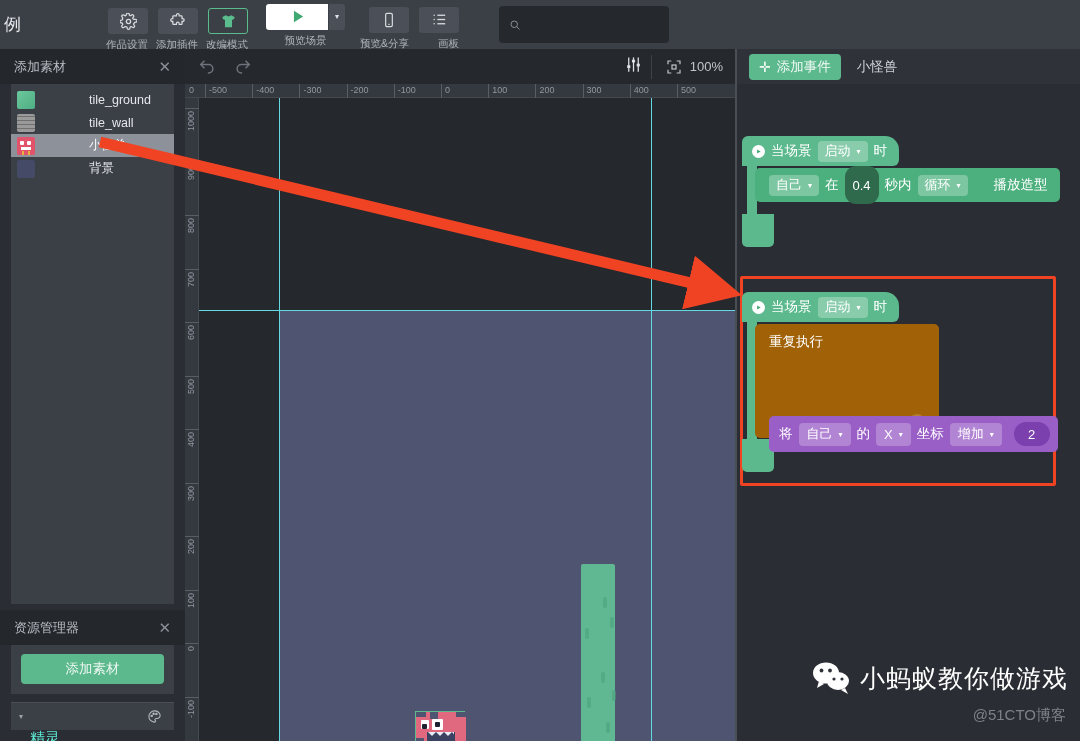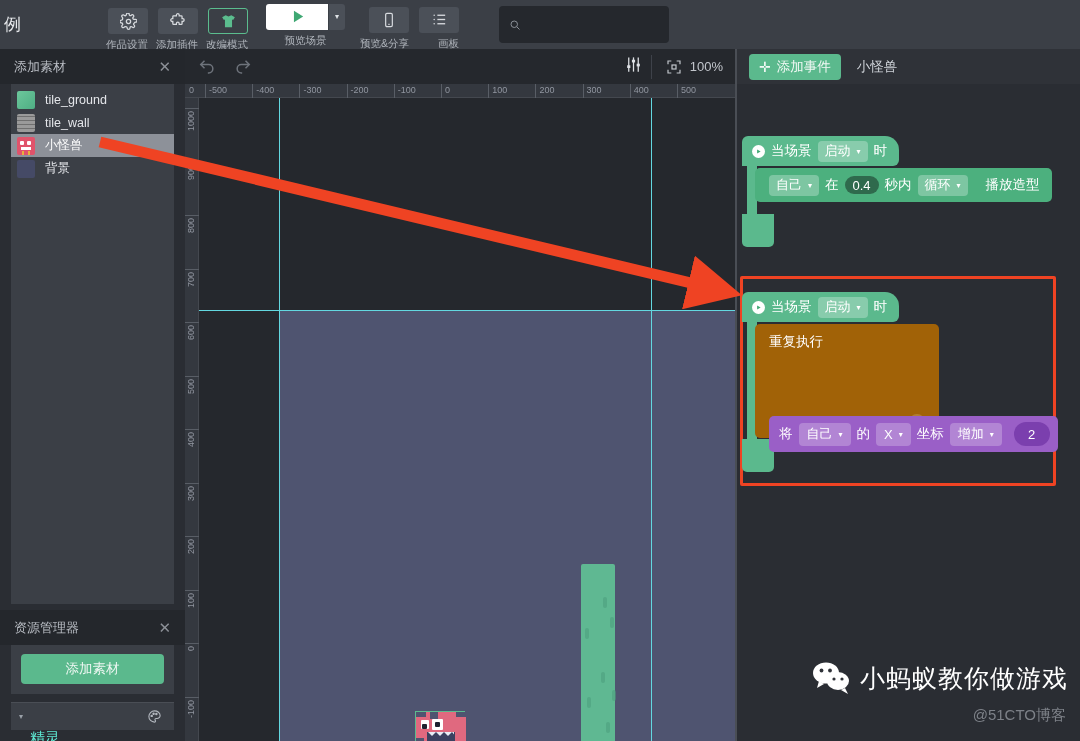--- a/index.html
+++ b/index.html
@@ -61,21 +61,21 @@
   }
   .panel-head {
     height: 35px; background: #24272c; display: flex; align-items: center;
     justify-content: space-between; padding: 0 14px;
   }
   .panel-title { color: #b9bdc4; font-size: 13px; }
   .panel-x { color: #8c9097; font-size: 15px; cursor: pointer; line-height: 1; }
 
   .layer-box { background: #3b3f46; margin: 0 11px; height: 520px; padding-top: 4px; }
   .layer-item {
-    height: 23px; display: flex; align-items: center; padding-left: 6px; cursor: pointer;
+    height: 23px; display: flex; align-items: center; padding-left: 6px; cursor: pointer; gap: 44px;
   }
   .layer-item.selected { background: #8d9199; }
   .layer-thumb { width: 18px; height: 18px; border-radius: 2px; flex: none; }
   .layer-name { color: #e4e6ea; font-size: 12.5px; margin-left: 10px; }
   .layer-item.selected .layer-name { color: #ffffff; }
 
   .res-head {
     height: 35px; background: #24272c; display: flex; align-items: center;
     justify-content: space-between; padding: 0 14px; margin-top: 6px;
   }
@@ -179,21 +179,21 @@
     position: absolute; background: #5bb98d; width: 32px; height: 33px;
     border-radius: 0 0 5px 5px;
   }
 
   .green-block {
     position: absolute; background: #4cb07e; border-radius: 5px; height: 34px;
     display: flex; align-items: center; padding: 0 12px 0 8px;
     color: #ffffff; font-size: 13.5px; white-space: nowrap;
   }
   .num-oval {
-    background: #2f6a4d; border-radius: 11px; height: 18px; min-width: 34px;
+    background: #2f6a4d; border-radius: 11px; height: 38px; min-width: 34px;
     display: flex; align-items: center; justify-content: center;
     color: #ffffff; font-size: 13px; margin: 0 6px; padding: 0 8px; cursor: pointer;
   }
 
   .loop-block {
     position: absolute; background: #a16207; border-radius: 5px;
     color: #ffffff; font-size: 13.5px;
   }
   .loop-label { padding: 9px 0 0 14px; }
   .loop-arrow {
@@ -525,21 +525,21 @@
           <span>自己</span>
           <span class="car">▾</span>
         </span>
         <span>在</span>
         <span class="num-oval">0.4</span>
         <span>秒内</span>
         <span class="dd">
           <span>循环</span>
           <span class="car">▾</span>
         </span>
-        <span style="margin-left:12px">播放造型</span>
+        <span style="margin-left:20px">播放造型</span>
       </div>
 
       <div class="highlight-rect" style="left:3px;top:192px;width:316px;height:210px;"></div>
 
       <div class="stem" style="left:10px;top:234px;height:146px;"></div>
       <div class="foot" style="left:5px;top:355px;"></div>
 
       <div class="hat-block" style="left:5px;top:208px;">
         <span class="play-dot">
           <svg width="7" height="7" viewBox="0 0 10 10">

